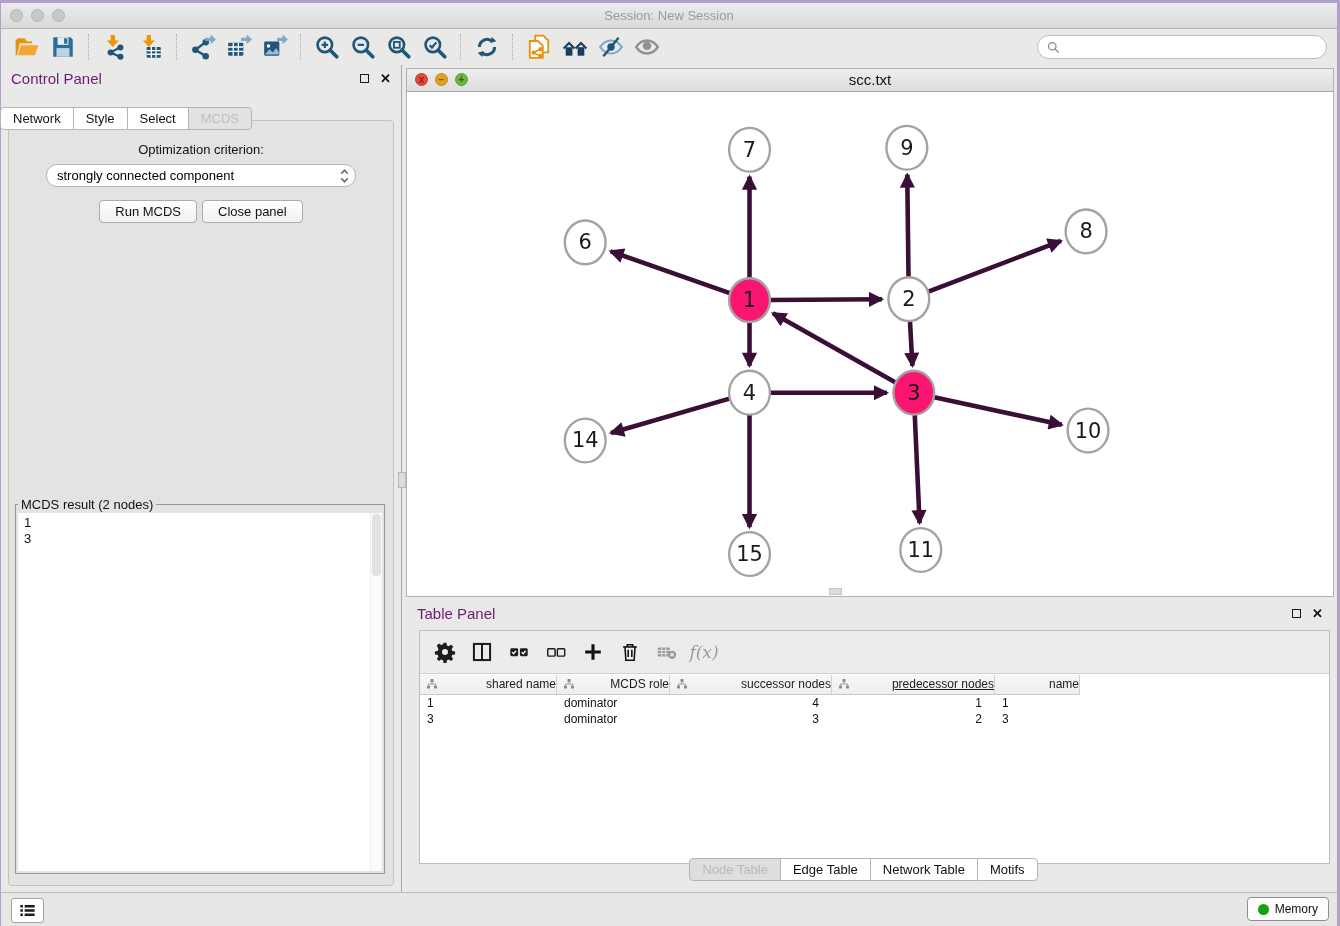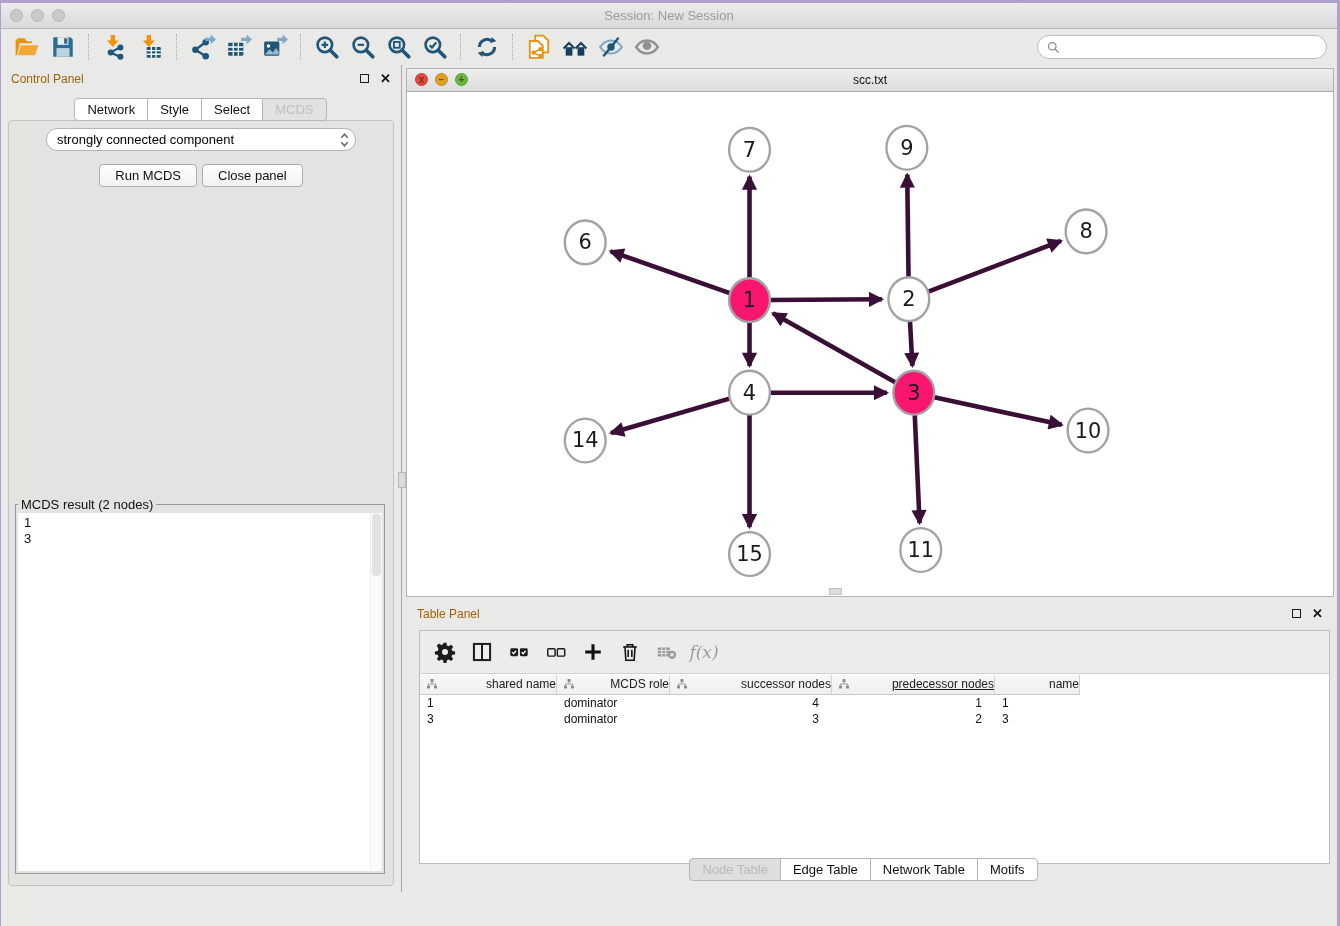--- a/index.html
+++ b/index.html
@@ -26,25 +26,25 @@
           border-radius:12px;background:#fff;display:flex;align-items:center;padding:0 8px;gap:4px;box-sizing:border-box}
   .search input{border:none;outline:none;flex:1;font-size:13px;background:transparent;font-family:"Liberation Sans",sans-serif}
 
   
   .main{position:absolute;top:62px;bottom:34px;left:0;right:0}
 
   
   .control-panel{position:absolute;left:0;top:0;width:401px;bottom:0;border-right:1px solid #a8a8a8;
                  background:#e9e9e7;box-sizing:border-box}
   .panel-head{position:relative;height:28px}
-  .panel-title{font-size:12px;color:#a16207;padding-left:10px;line-height:28px}
+  .panel-title{font-size:15px;color:#701a75;padding-left:10px;line-height:28px}
   .panel-icons{position:absolute;right:10px;top:8px;display:flex;gap:11px;align-items:center}
   .float-icon{width:9px;height:9px;border:1.5px solid #1a1a1a;box-sizing:border-box}
   .close-icon{font-size:13px;font-weight:bold;color:#111;line-height:11px}
-  .cp-tabs{position:absolute;top:33px;left:0;right:0;display:flex;justify-content:center;z-index:2}
+  .cp-tabs{position:absolute;top:42px;left:0;right:0;display:flex;z-index:2}
   .tab{font-size:13px;padding:2px 12px;background:#fff;border:1px solid #b5b5b5;margin-left:-1px;
        color:#111;line-height:17px;white-space:nowrap}
   .tab:first-child{border-radius:4px 0 0 4px}
   .tab:last-child{border-radius:0 4px 4px 0}
   .tab.selected{background:#e2e2e0;color:#bfbfbf}
   .cp-content{position:absolute;left:7px;right:7px;top:55px;bottom:6px;background:#e3e3e1;
               border:1px solid #c3c3c3;border-radius:4px}
   .opt-label{text-align:center;padding-top:21px;font-size:13px;color:#111}
   .criterion-select{margin:7px auto 0;width:310px;height:23px;background:#fff;border:1px solid #b5b5b5;
                     border-radius:11px;display:flex;align-items:center;padding:0 5px 0 10px;font-size:13px;box-sizing:border-box}
@@ -59,21 +59,21 @@
   .result-line{font-size:13px;line-height:16px;padding-left:6px;color:#111}
   .result-scroll{position:absolute;right:0;top:0;bottom:0;width:11px;background:#fbfbfb;border-left:1px solid #ededed}
   .result-thumb{position:absolute;right:1px;top:1px;width:9px;height:62px;background:#e2e2e2;border-radius:4px}
 
   
   .right-area{position:absolute;left:402px;top:0;right:0;bottom:0;background:#e9e9e7}
   .net-window{position:absolute;left:4px;top:4px;right:4px;height:527px;background:#fff;
               box-shadow:0 0 0 1px #b2b2b2}
   .nw-titlebar{height:22px;background:linear-gradient(#eeeeee,#dcdcdc);border-bottom:1px solid #a9a9a9;
                position:relative;text-align:center}
-  .nw-title{font-size:12px;line-height:22px;color:#111}
+  .nw-title{font-size:15px;line-height:22px;color:#111}
   .nw-lights{position:absolute;left:8px;top:4px;display:flex;gap:7px}
   .light{width:13px;height:13px;border-radius:50%;font-size:10px;line-height:12px;text-align:center;
          color:rgba(60,30,0,.65);font-weight:bold;box-sizing:border-box}
   .light.red{background:#e6483e;border:1px solid #c03a31}
   .light.yellow{background:#dfa023;border:1px solid #c08a1b}
   .light.green{background:#6ab440;border:1px solid #57a02f}
   .nw-canvas{position:absolute;top:23px;left:0;right:0;bottom:0}
   .nw-canvas svg{width:100%;height:100%;display:block}
 
   
@@ -312,20 +312,21 @@
           <span class="close-icon">✕</span>
         </div>
       </div>
       <div class="cp-tabs">
           <div class="tab">Network</div>
           <div class="tab">Style</div>
           <div class="tab">Select</div>
           <div class="tab selected">MCDS</div>
         </div>
       <div class="cp-content">
+        <div class="opt-label">Optimization criterion:</div>
         <div class="criterion-select">
           <span class="val">strongly connected component</span>
           <span class="ic">
               <svg viewBox="0 0 12 20" width="11" height="18">
                 <path d="M2.5 7.5L6 3.5l3.5 4" stroke="#666" fill="none" stroke-width="1.7"></path>
                 <path d="M2.5 12.5L6 16.5l3.5-4" stroke="#666" fill="none" stroke-width="1.7"></path>
               </svg>
             </span>
         </div>
         <div class="btn-row">
@@ -599,14 +600,34 @@
             <div class="tab selected">Node Table</div>
             <div class="tab">Edge Table</div>
             <div class="tab">Network Table</div>
             <div class="tab">Motifs</div>
           </div>
       </div>
 
     </div>
   </div>
 
+  <div class="status-bar">
+    <div class="list-btn">
+      <span class="ic">
+          <svg viewBox="0 0 24 24" width="19" height="19">
+            <g fill="#1c1c1c">
+              <rect x="3" y="5" width="3.2" height="3.2"></rect>
+              <rect x="8.4" y="5" width="12.6" height="3.2"></rect>
+              <rect x="3" y="10.4" width="3.2" height="3.2"></rect>
+              <rect x="8.4" y="10.4" width="12.6" height="3.2"></rect>
+              <rect x="3" y="15.8" width="3.2" height="3.2"></rect>
+              <rect x="8.4" y="15.8" width="12.6" height="3.2"></rect>
+            </g>
+          </svg>
+        </span>
+    </div>
+    <div class="memory-btn">
+      <span class="mem-dot"></span>
+      <span>Memory</span>
+    </div>
+  </div>
 
 </div>
 
 </body></html>

